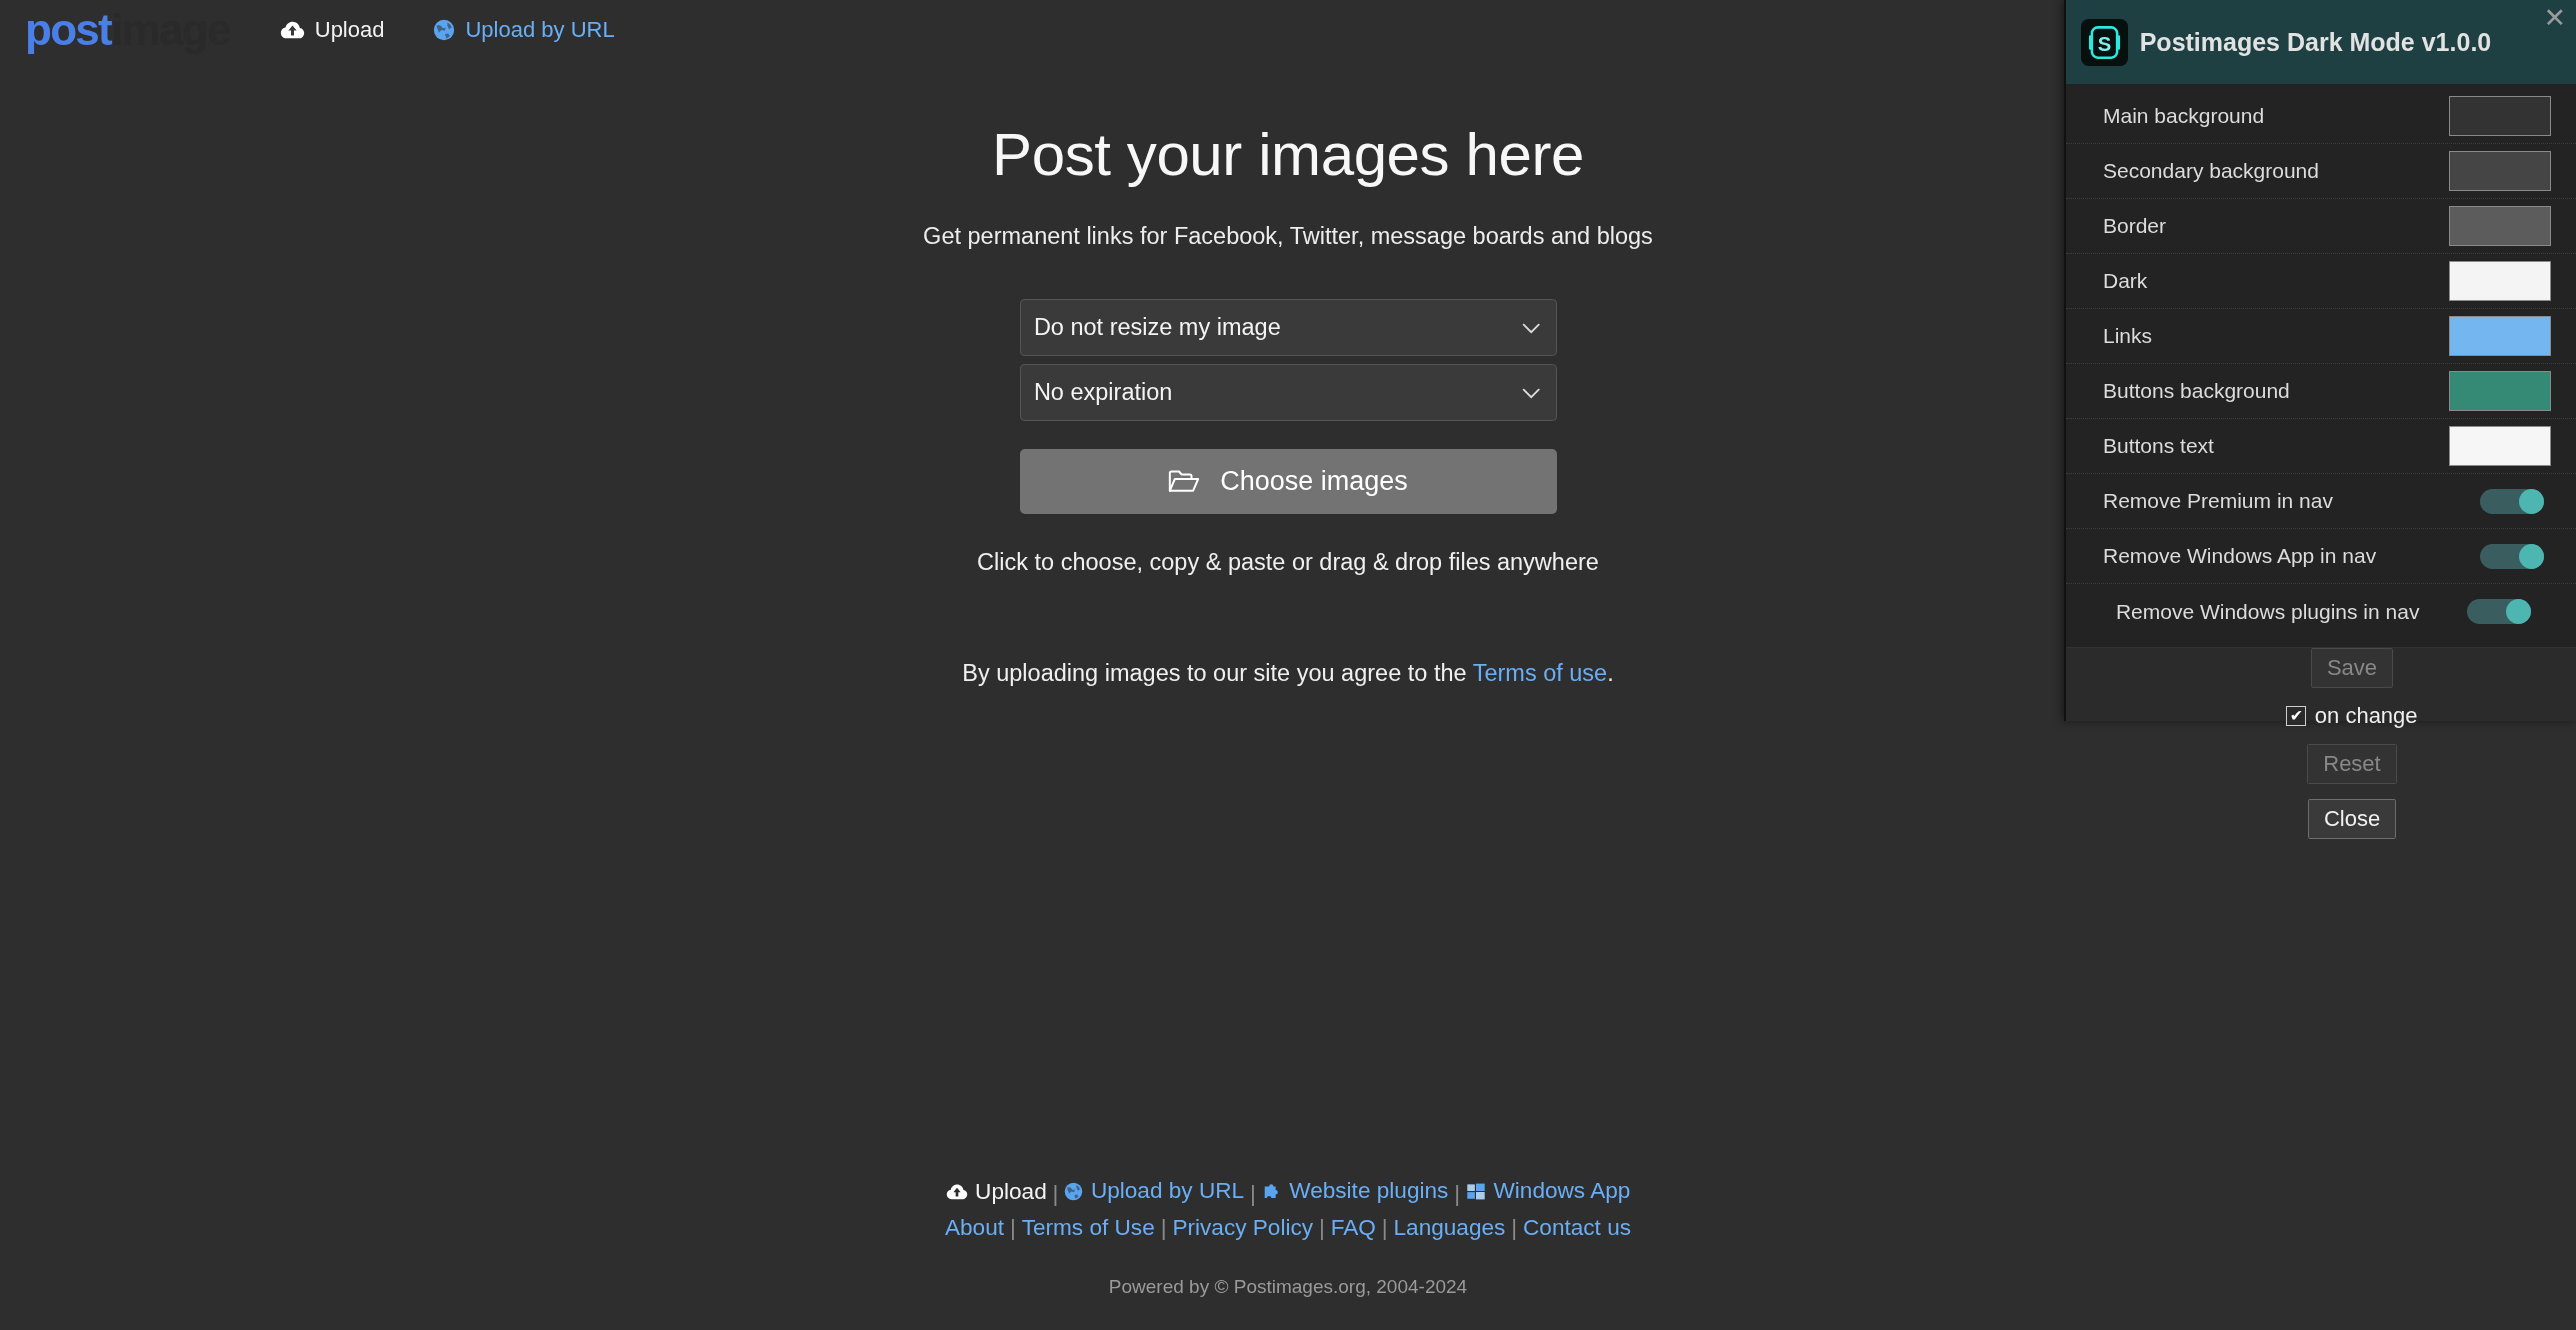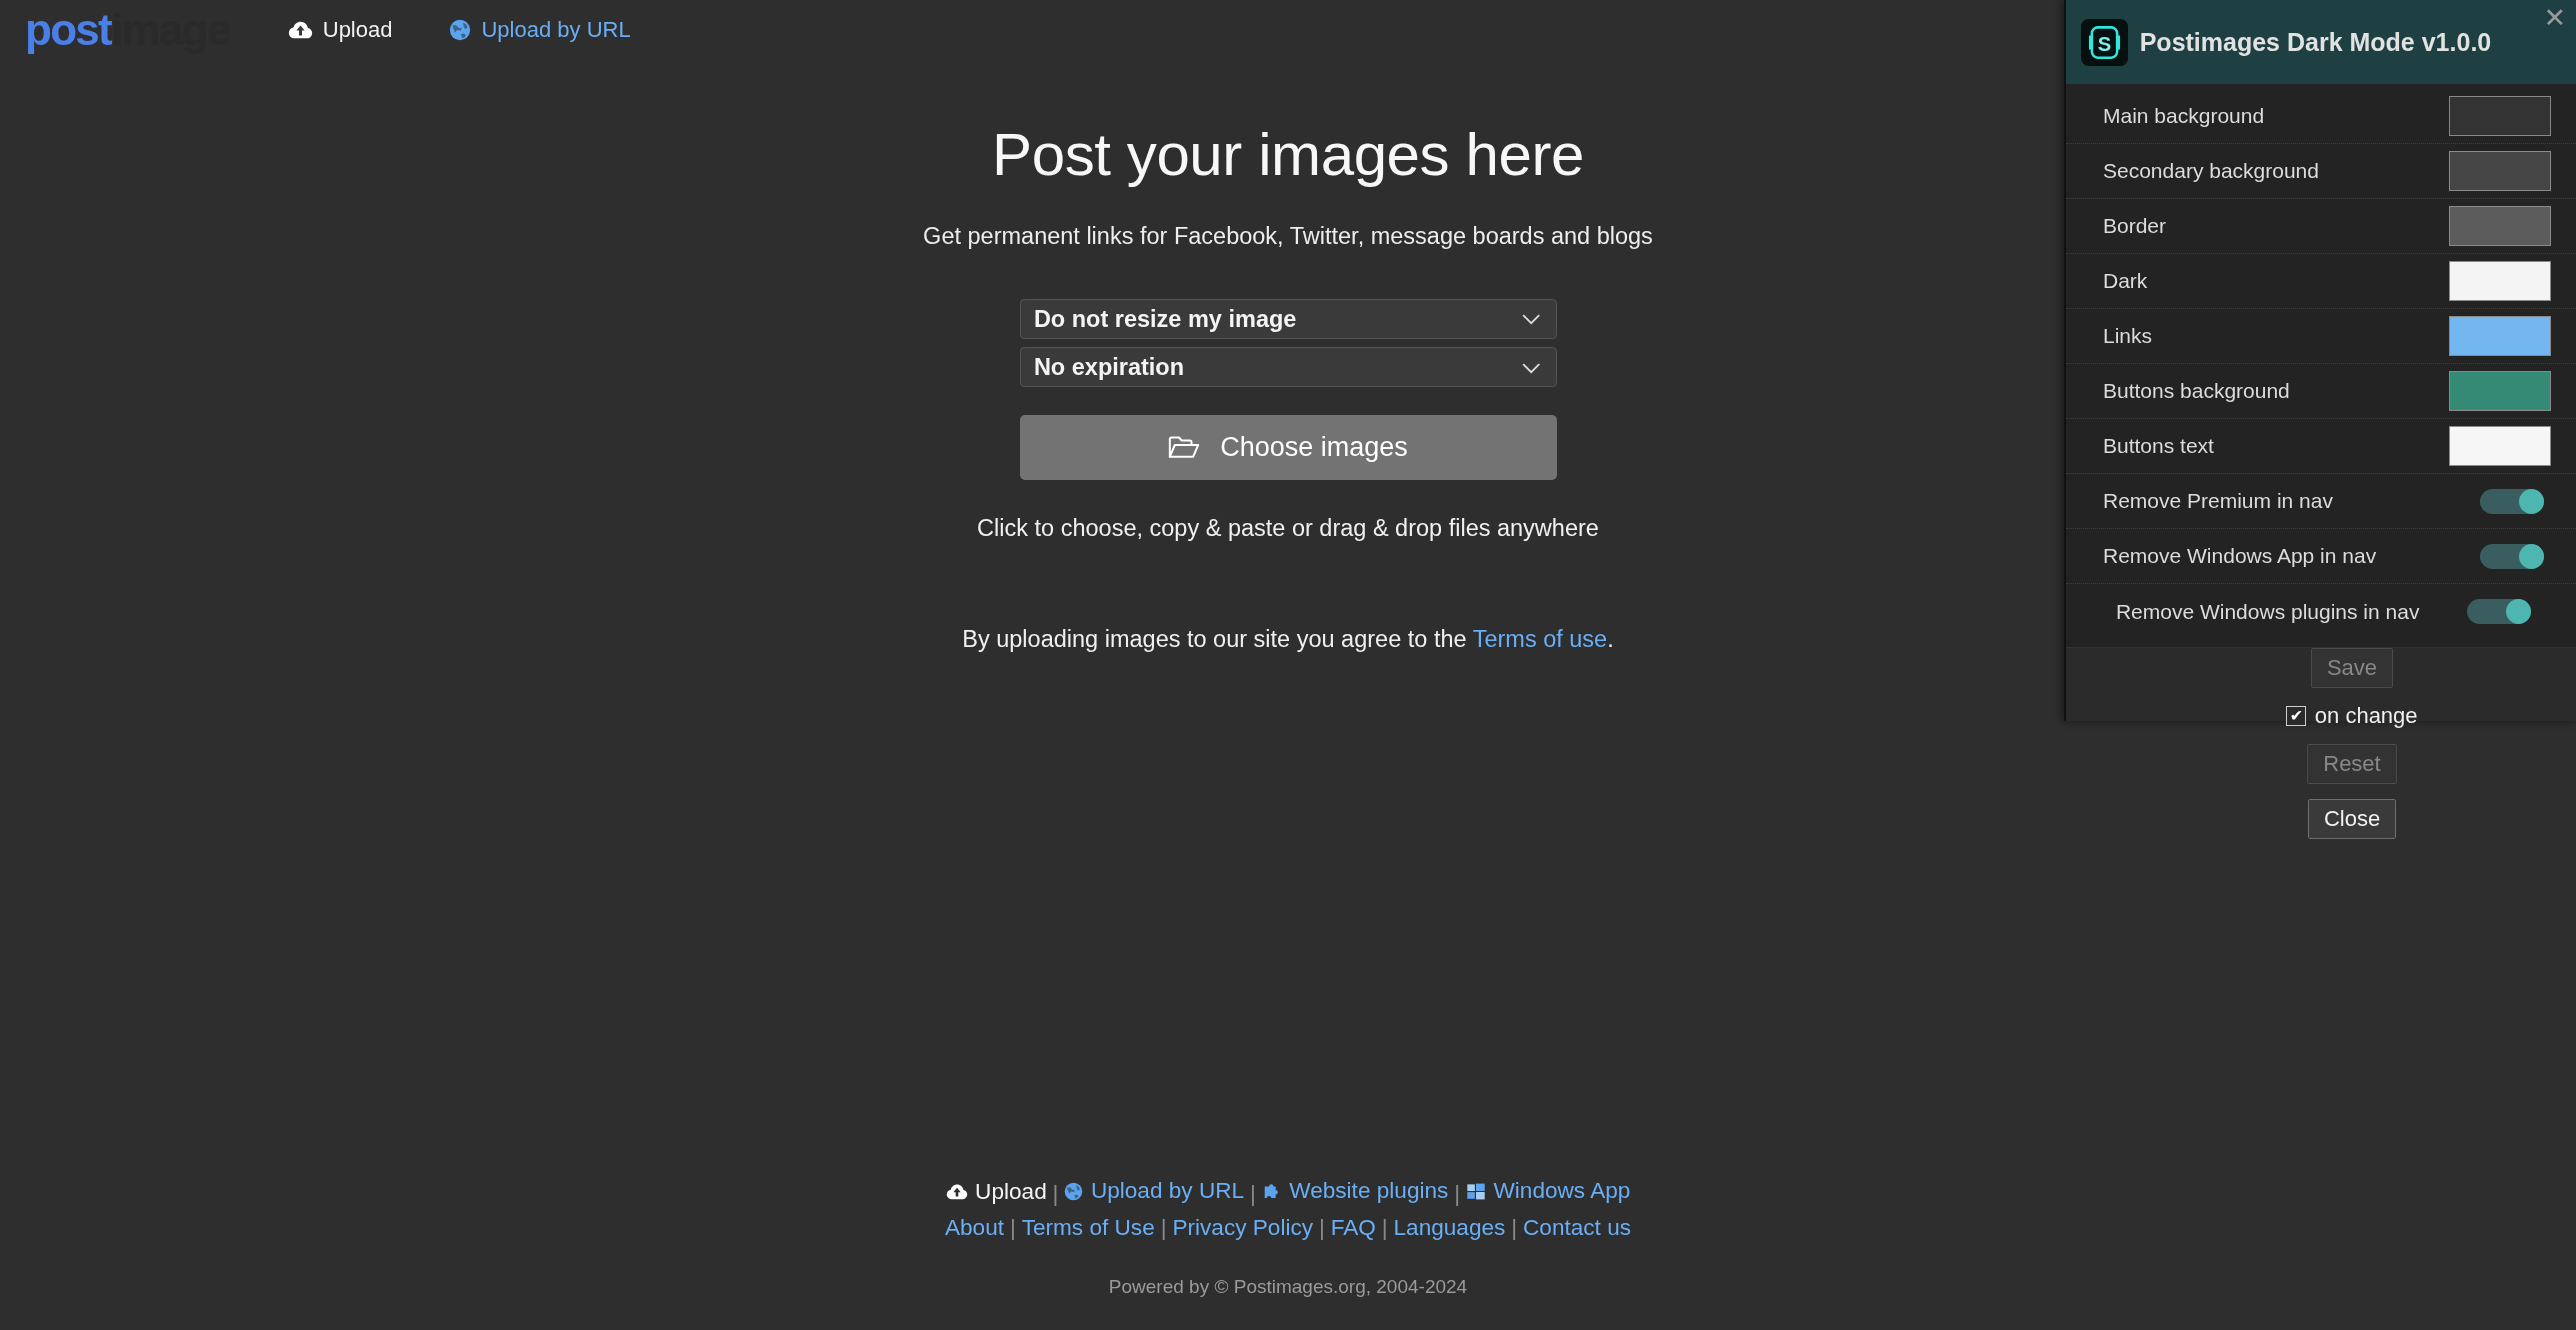--- a/index.html
+++ b/index.html
@@ -16,21 +16,21 @@
     color: #f0f0f0;
     position: relative;
   }
 
   
   .topnav {
     height: 59px;
     display: flex;
     align-items: center;
     padding-left: 25px;
-    gap: 8px;
+    gap: 0;
   }
 
   .logo {
     font-size: 44px;
     font-weight: 700;
     letter-spacing: -1.7px;
     line-height: 1;
     margin-right: 50px;
     user-select: none;
   }
@@ -74,35 +74,34 @@
   }
 
   .form-area {
     margin: 0 auto;
     width: 537px;
     padding-top: 49px;
   }
 
   .select-box {
     width: 537px;
-    height: 40px;
+    height: 57px;
     background: #3a3a3a;
     border: 0.8px solid #555;
     border-radius: 4.2px;
     color: #f4f4f4;
     font-size: 23.5px;
     font-family: "Liberation Sans", sans-serif;
     display: flex;
     align-items: center;
     justify-content: space-between;
     padding: 0 15px 0 13.4px;
     margin-bottom: 8.4px;
     cursor: pointer;
     text-align: left;
-    font-weight: bold;
   }
   .chev { color: #d8d8d8; font-size: 20px; line-height: 1; }
 
   .choose-btn {
     width: 537px;
     height: 65px;
     margin-top: 28px;
     background: #737373;
     border: none;
     border-radius: 5px;

